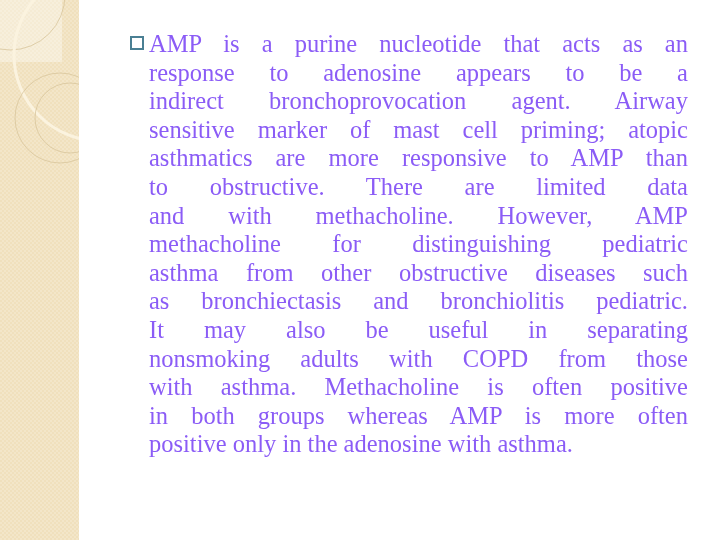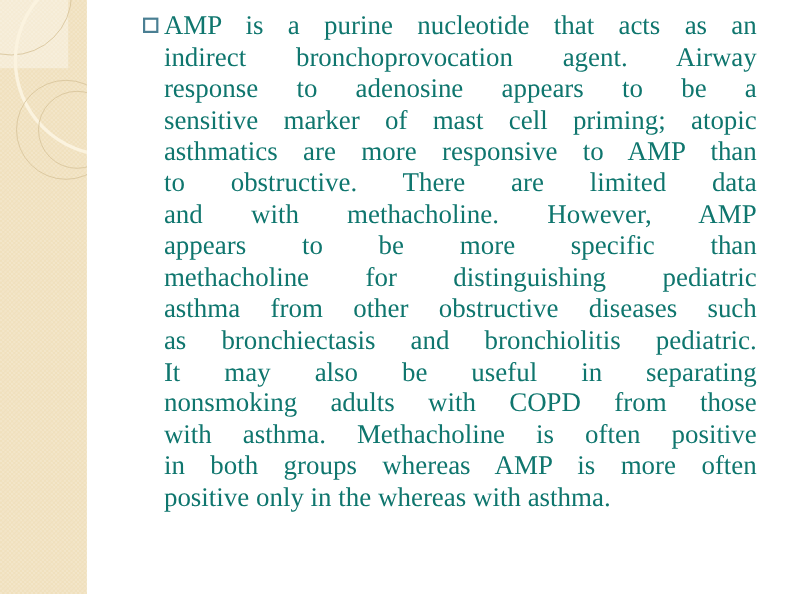--- a/index.html
+++ b/index.html
@@ -8,22 +8,22 @@
     position:absolute; left:0; top:0; width:79px; height:540px;
     background-color:#f0e0bd;
     background-image:
       linear-gradient(45deg, rgba(255,255,255,0.18) 25%, transparent 25%, transparent 75%, rgba(255,255,255,0.18) 75%),
       linear-gradient(45deg, rgba(255,255,255,0.18) 25%, transparent 25%, transparent 75%, rgba(255,255,255,0.18) 75%);
     background-size:4px 4px; background-position:0 0, 2px 2px;
     overflow:hidden;
   }
   .side-panel svg { position:absolute; left:0; top:0; }
   .content {
-    position:absolute; left:130px; top:10px; width:558px;
-    font-family:"Liberation Serif", serif; font-size:24.5px; line-height:28.6px; color:#0f766e;
+    position:absolute; left:130px; top:30px; width:558px;
+    font-family:"Liberation Serif", serif; font-size:24.5px; line-height:28.6px; color:#8b5cf6;
   }
   .para { margin:0; text-align:justify; text-align-last:left; text-indent:0; padding-left:19px; position:relative; }
   .bullet {
     position:absolute; left:0; top:6px; width:14px; height:14px;
     border:2px solid #4a7f93; box-sizing:border-box;
   }
   .line { display:block; text-align:justify; text-align-last:justify; white-space:nowrap; }
   .line.last { text-align-last:left; }
 </style>
 </head>
@@ -36,29 +36,28 @@
     <circle cx="100" cy="55" r="86" fill="none" stroke="#fbf3df" stroke-width="3"></circle>
     <circle cx="60" cy="118" r="45" fill="none" stroke="#d8c59c" stroke-width="0.8"></circle>
     <circle cx="70" cy="118" r="35" fill="none" stroke="#d8c59c" stroke-width="0.8"></circle>
   </svg>
 </div>
 
 <div class="content">
   <div class="para">
     <span class="bullet"></span>
     <span class="line">AMP is a purine nucleotide that acts as an</span>
+    <span class="line">response to adenosine appears to be a</span>
     <span class="line">indirect bronchoprovocation agent. Airway</span>
-    <span class="line">response to adenosine appears to be a</span>
     <span class="line">sensitive marker of mast cell priming; atopic</span>
     <span class="line">asthmatics are more responsive to AMP than</span>
     <span class="line">to obstructive. There are limited data</span>
     <span class="line">and with methacholine. However, AMP</span>
-    <span class="line">appears to be more specific than</span>
     <span class="line">methacholine for distinguishing pediatric</span>
     <span class="line">asthma from other obstructive diseases such</span>
     <span class="line">as bronchiectasis and bronchiolitis pediatric.</span>
     <span class="line">It may also be useful in separating</span>
     <span class="line">nonsmoking adults with COPD from those</span>
     <span class="line">with asthma. Methacholine is often positive</span>
     <span class="line">in both groups whereas AMP is more often</span>
-    <span class="line last">positive only in the whereas with asthma.</span>
+    <span class="line last">positive only in the adenosine with asthma.</span>
   </div>
 </div>
 
 </body></html>

